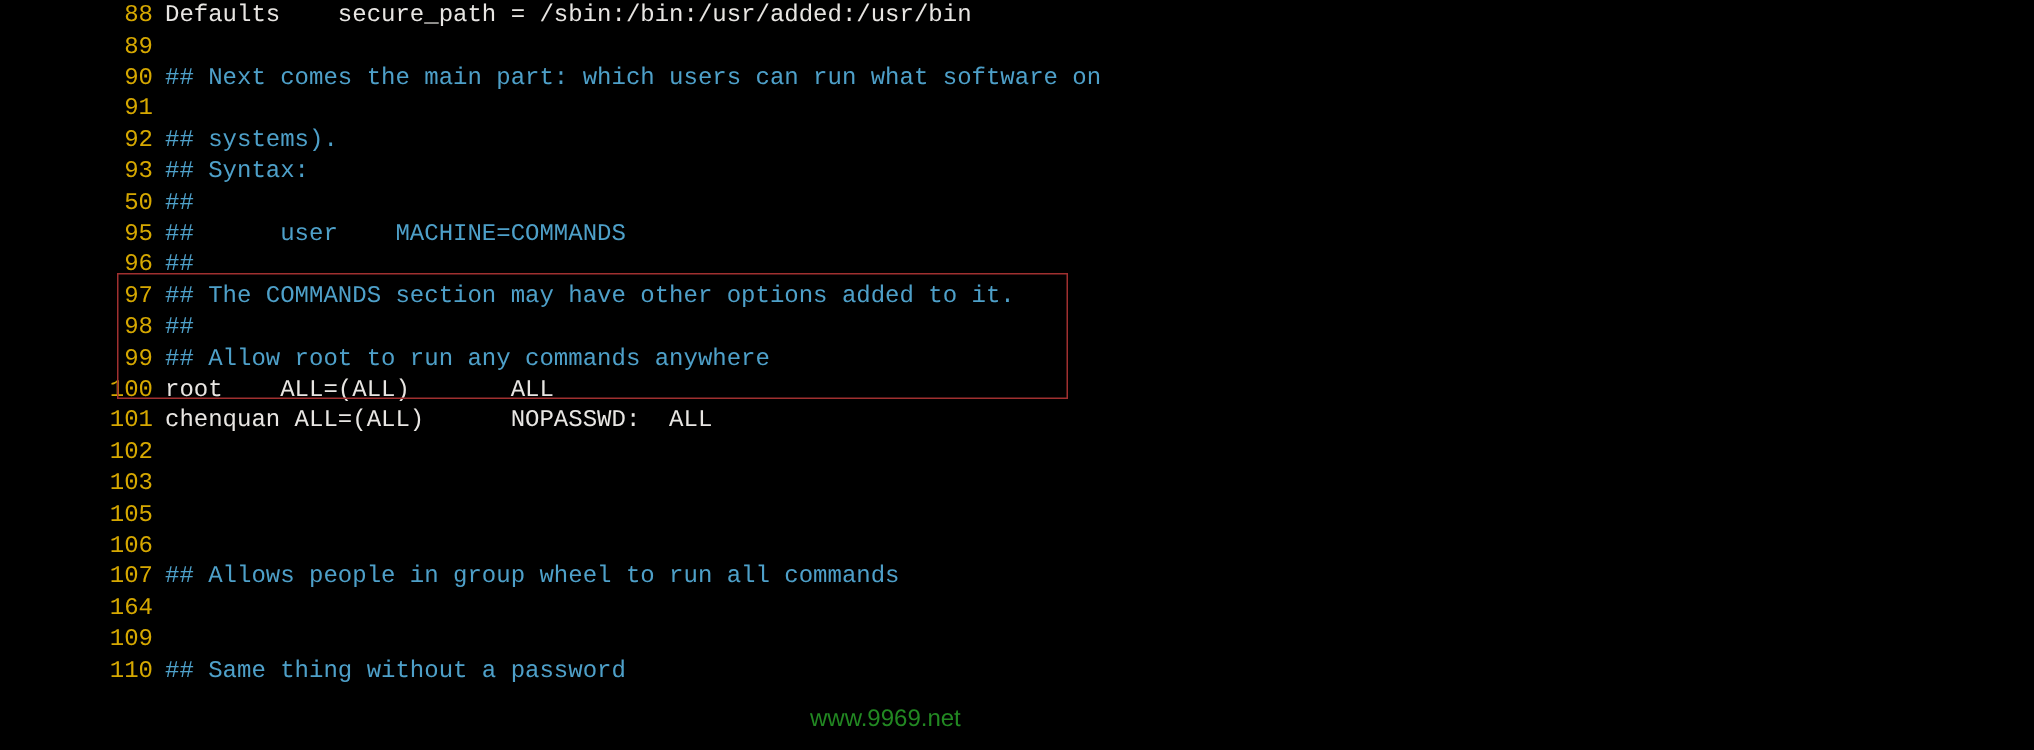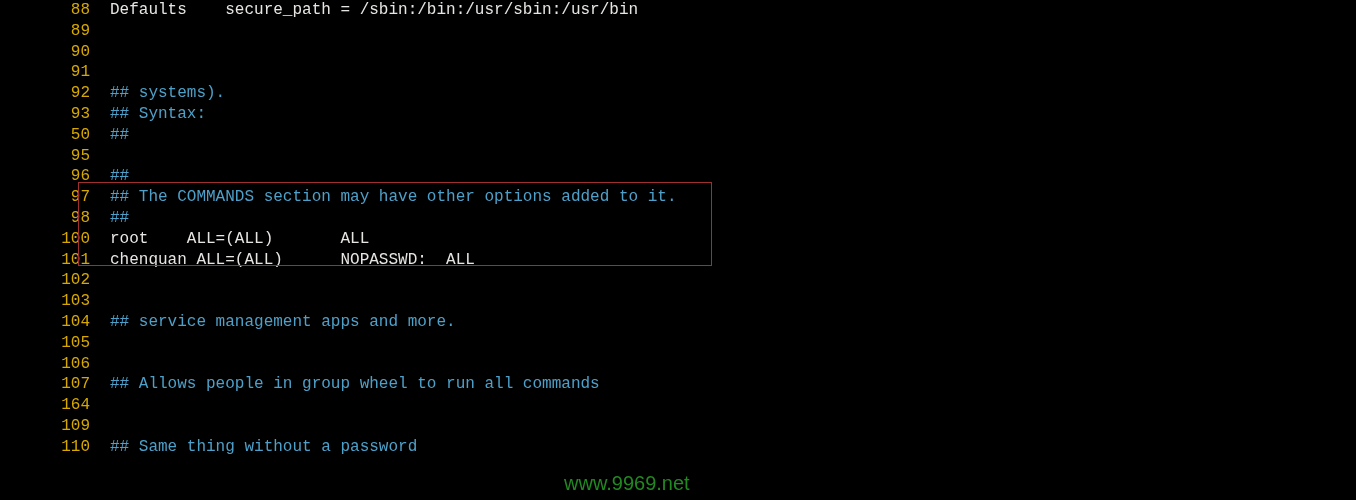--- a/index.html
+++ b/index.html
@@ -24,21 +24,21 @@
     .line {
       display: flex;
       white-space: pre;
       height: 20.8px;
       align-items: center;
     }
     .lineno {
       color: #d6a800;
       width: 110px;
       text-align: right;
-      padding-right: 20px;
+      padding-right: 8px;
       user-select: none;
       flex-shrink: 0;
     }
     .content {
       color: #e8e6e3;
     }
     .comment {
       color: #4ea0c9;
     }
     .highlight-box {
@@ -46,47 +46,47 @@
       border: 1px solid #a03030;
       pointer-events: none;
       left: 78px;
       top: 182px;
       width: 634px;
       height: 84px;
     }
     .watermark {
       position: absolute;
       color: #228822;
-      font-size: 20px;
+      font-size: 16px;
       font-family: Arial, sans-serif;
-      left: 564px;
+      left: 540px;
       top: 470px;
       pointer-events: none;
     }
   </style>
 </head>
 <body>
 
 <div class="editor">
-<div class="line"><span class="lineno">88</span><span class="content">Defaults    secure_path = /sbin:/bin:/usr/sbin:/usr/bin</span></div>
+<div class="line"><span class="lineno">88</span><span class="content">Defaults    secure_path = /sbin:/bin:/usr/added:/usr/bin</span></div>
     <div class="line"><span class="lineno">89</span><span class="content"></span></div>
-    <div class="line"><span class="lineno">90</span></div>
+    <div class="line"><span class="lineno">90</span><span class="content comment">## Next comes the main part: which users can run what software on</span></div>
     <div class="line"><span class="lineno">91</span></div>
     <div class="line"><span class="lineno">92</span><span class="content comment">## systems).</span></div>
     <div class="line"><span class="lineno">93</span><span class="content comment">## Syntax:</span></div>
     <div class="line"><span class="lineno">50</span><span class="content comment">##</span></div>
-    <div class="line"><span class="lineno">95</span></div>
+    <div class="line"><span class="lineno">95</span><span class="content comment">##      user    MACHINE=COMMANDS</span></div>
     <div class="line"><span class="lineno">96</span><span class="content comment">##</span></div>
     <div class="line"><span class="lineno">97</span><span class="content comment">## The COMMANDS section may have other options added to it.</span></div>
     <div class="line"><span class="lineno">98</span><span class="content comment">##</span></div>
+    <div class="line"><span class="lineno">99</span><span class="content comment">## Allow root to run any commands anywhere</span></div>
     <div class="line"><span class="lineno">100</span><span class="content">root    ALL=(ALL)       ALL</span></div>
     <div class="line"><span class="lineno">101</span><span class="content">chenquan ALL=(ALL)      NOPASSWD:  ALL</span></div>
     <div class="line"><span class="lineno">102</span><span class="content"></span></div>
     <div class="line"><span class="lineno">103</span></div>
-    <div class="line"><span class="lineno">104</span><span class="content comment">## service management apps and more.</span></div>
     <div class="line"><span class="lineno">105</span></div>
     <div class="line"><span class="lineno">106</span><span class="content"></span></div>
     <div class="line"><span class="lineno">107</span><span class="content comment">## Allows people in group wheel to run all commands</span></div>
     <div class="line"><span class="lineno">164</span></div>
     <div class="line"><span class="lineno">109</span><span class="content"></span></div>
     <div class="line"><span class="lineno">110</span><span class="content comment">## Same thing without a password</span></div>
   </div>
 
 <div class="highlight-box"></div>
 

